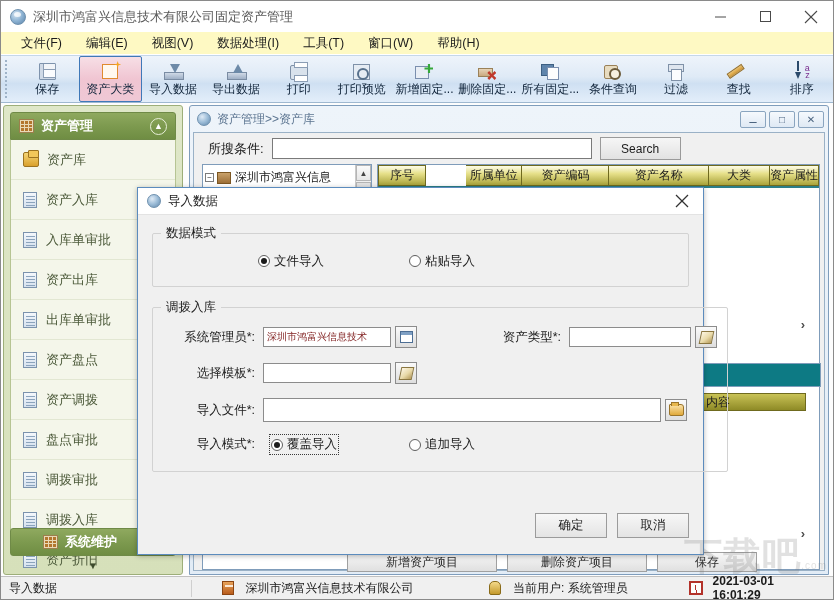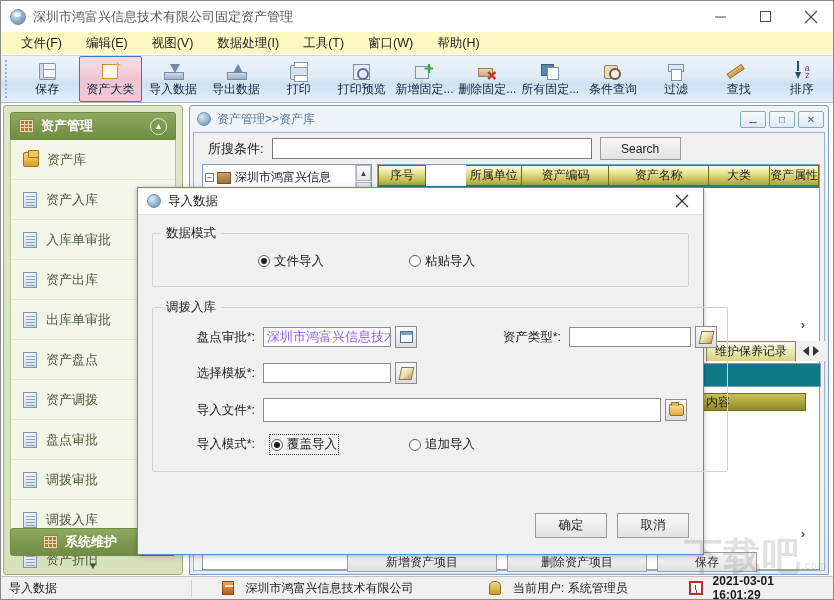--- a/index.html
+++ b/index.html
@@ -357,21 +357,21 @@
   .rd.on::after {
     content: ""; position: absolute; left: 2px; top: 2px; width: 6px; height: 6px;
     border-radius: 50%; background: #1b1b1b;
   }
   .radio-focus { outline: 1px dotted #3a3a3a; outline-offset: 1px; }
 
   .field-row { display: flex; align-items: center; margin-bottom: 14px; }
   .fld-label { font-size: 12.5px; color: #1b1b1b; text-align: right; white-space: nowrap; }
   .txt {
     height: 20px; background: #ffffff; border: 1px solid #8c8c8c;
-    padding: 1px 3px; font-size: 13px; color: #8b5cf6;
+    padding: 1px 3px; font-size: 10px; color: #7f1d1d;
     display: flex; align-items: center; overflow: hidden; white-space: nowrap;
   }
   .picker-btn {
     width: 22px; height: 22px; margin-left: 4px;
     background: linear-gradient(to bottom,#fafafa,#dedede);
     border: 1px solid #8c8c8c; display: flex; align-items: center; justify-content: center;
   }
   .pk-pencil { width: 13px; height: 13px; background: linear-gradient(135deg,#fdf6e3 0%,#e8d9a8 55%,#b59a5a 100%); border: 1px solid #8a7640; transform: skewX(-12deg); }
   .pk-grid { width: 13px; height: 12px; background: #ffffff; border: 1px solid #4d6e94; position: relative; }
   .pk-grid::before { content:""; position:absolute; left:0; top:0; right:0; height:3px; background:#7fa0c4; }
@@ -664,27 +664,20 @@
           <div class="grid-body">
             <div class="grid-sel-band"></div>
           </div>
         </div>
       </div>
     </div>
   </div>
 
   <div class="chev-box" style="left:790px;top:315px;">›</div>
 
-  <div class="tab-strip">
-    <div class="tab-chip">维护保养记录</div>
-    <div class="tab-nav">
-      <span class="tri-l"></span>
-      <span class="tri-r"></span>
-    </div>
-  </div>
   <div class="teal-bar"></div>
   <div class="olive-bar">内容</div>
   <div class="chev-box" style="left:790px;top:524px;">›</div>
 
   <div class="bg-btn-row">
     <div class="bg-btn" style="width:150px;margin-left:150px;">新增资产项目</div>
     <div class="bg-btn" style="width:140px;">删除资产项目</div>
     <div class="bg-btn" style="width:100px;">保存</div>
   </div>
 
@@ -714,21 +707,21 @@
             <span>粘贴导入</span>
           </div>
         </div>
       </fieldset>
 
       <fieldset class="grp">
         <legend>调拨入库</legend>
         <div class="grp-inner" style="padding-top:10px;">
 
           <div class="field-row">
-            <span class="fld-label" style="width:92px;">盘点审批*:</span>
+            <span class="fld-label" style="width:92px;">系统管理员*:</span>
             <span class="txt" style="width:128px;margin-left:8px;">深圳市鸿富兴信息技术</span>
             <span class="picker-btn">
                 <span class="pk-grid"></span>
               </span>
 
             <span class="fld-label" style="width:92px;margin-left:52px;">资产类型*:</span>
             <span class="txt" style="width:122px;margin-left:8px;"></span>
             <span class="picker-btn">
                 <span class="pk-pencil"></span>
               </span>

